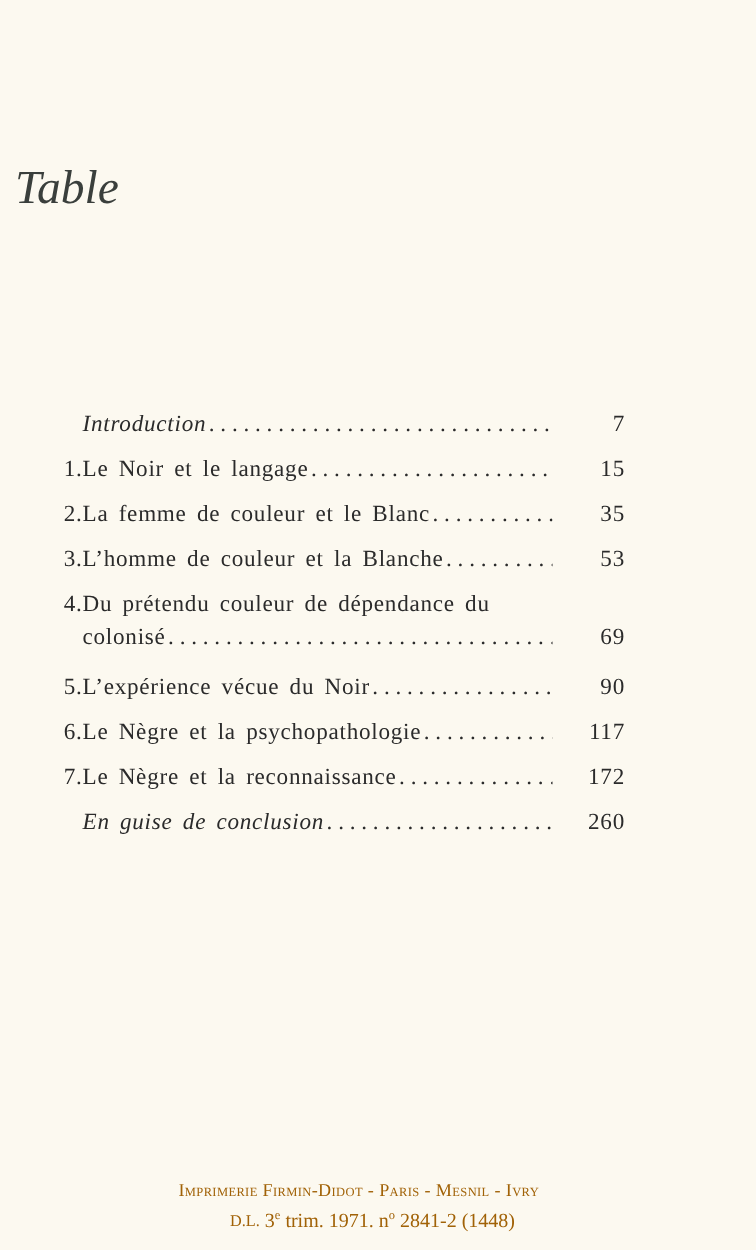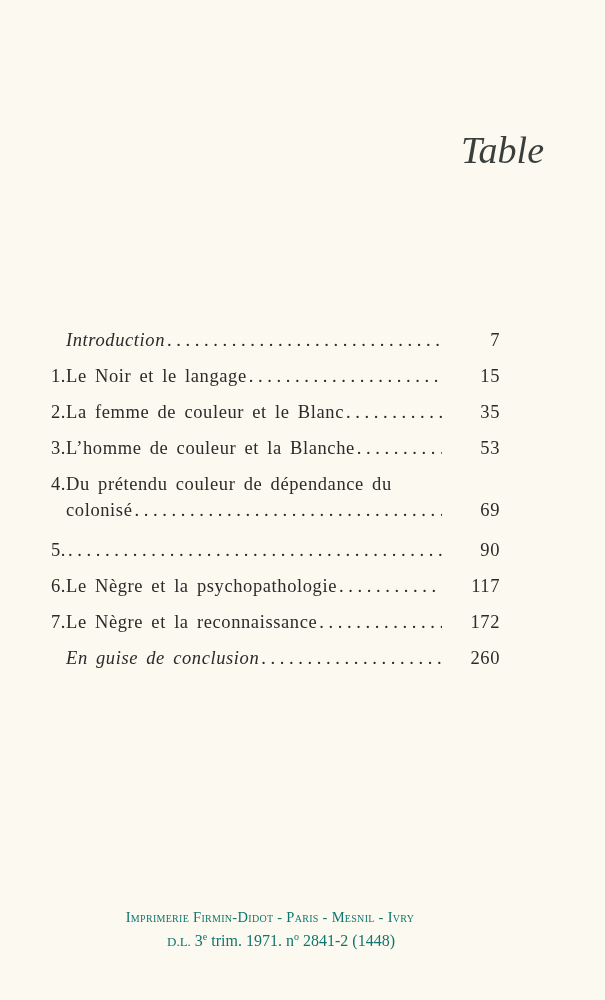--- a/index.html
+++ b/index.html
@@ -1,32 +1,32 @@
 <!DOCTYPE html>
 <html><head>
 <meta charset="utf-8">
 <style>
   html, body { margin:0; padding:0; }
   body {
     width:605px; height:1000px; background:#fcf9f0; position:relative; overflow:hidden;
     font-family:"Liberation Serif","DejaVu Serif",serif; color:#2b2b2b;
   }
   .title {
-    position:absolute; top:128px; left:4px; width:540px; text-align:right;
+    position:absolute; top:128px; left:12px; width:540px; text-align:left;
     font-style:italic; font-size:38px; color:#3a3f3c;
   }
   .toc { position:absolute; top:330px; left:40px; width:460px; font-size:18.5px; }
   .row { display:flex; align-items:baseline; height:36px; letter-spacing:0.6px; }
   .num { width:26px; text-align:right; flex:none; }
   .lbl { flex:none; margin-left:0; word-spacing:3px; }
   .dots { flex:1; overflow:hidden; white-space:nowrap; margin:0 6px 0 2px; letter-spacing:3px; }
   .dots::after { content:". . . . . . . . . . . . . . . . . . . . . . . . . . . . . . . . . . . . . . . . . . . . . . . . . . . . . . ."; letter-spacing:0; }
   .page { width:52px; text-align:right; flex:none; }
   .it { font-style:italic; }
-  .footer { position:absolute; top:907px; left:0; width:540px; text-align:center; font-size:14px; line-height:20px; color:#0f766e; }
+  .footer { position:absolute; top:943px; left:0; width:540px; text-align:center; font-size:14px; line-height:20px; color:#a16207;padding-left:17px; }
   .footer .l1 { font-variant:small-caps; font-size:14.5px; letter-spacing:0.3px; }
   .footer .l2 { font-size:16px; }
   .sc { font-variant:small-caps; font-size:13px;margin-left:22px; }
   sup { font-size:10px; }
 </style>
 </head>
 <body>
 
 <div class="title">Table</div>
 
@@ -60,20 +60,21 @@
     <span class="lbl">Du prétendu couleur de dépendance du</span>
   </div>
   <div class="row" style="height:40px">
     <span class="num"></span>
     <span class="lbl">colonisé</span>
     <span class="dots"></span>
     <span class="page">69</span>
   </div>
   <div class="row">
     <span class="num">5.</span>
+    <span class="lbl">L’expérience vécue du Noir</span>
     <span class="dots"></span>
     <span class="page">90</span>
   </div>
   <div class="row">
     <span class="num">6.</span>
     <span class="lbl">Le Nègre et la psychopathologie</span>
     <span class="dots"></span>
     <span class="page">117</span>
   </div>
   <div class="row">

